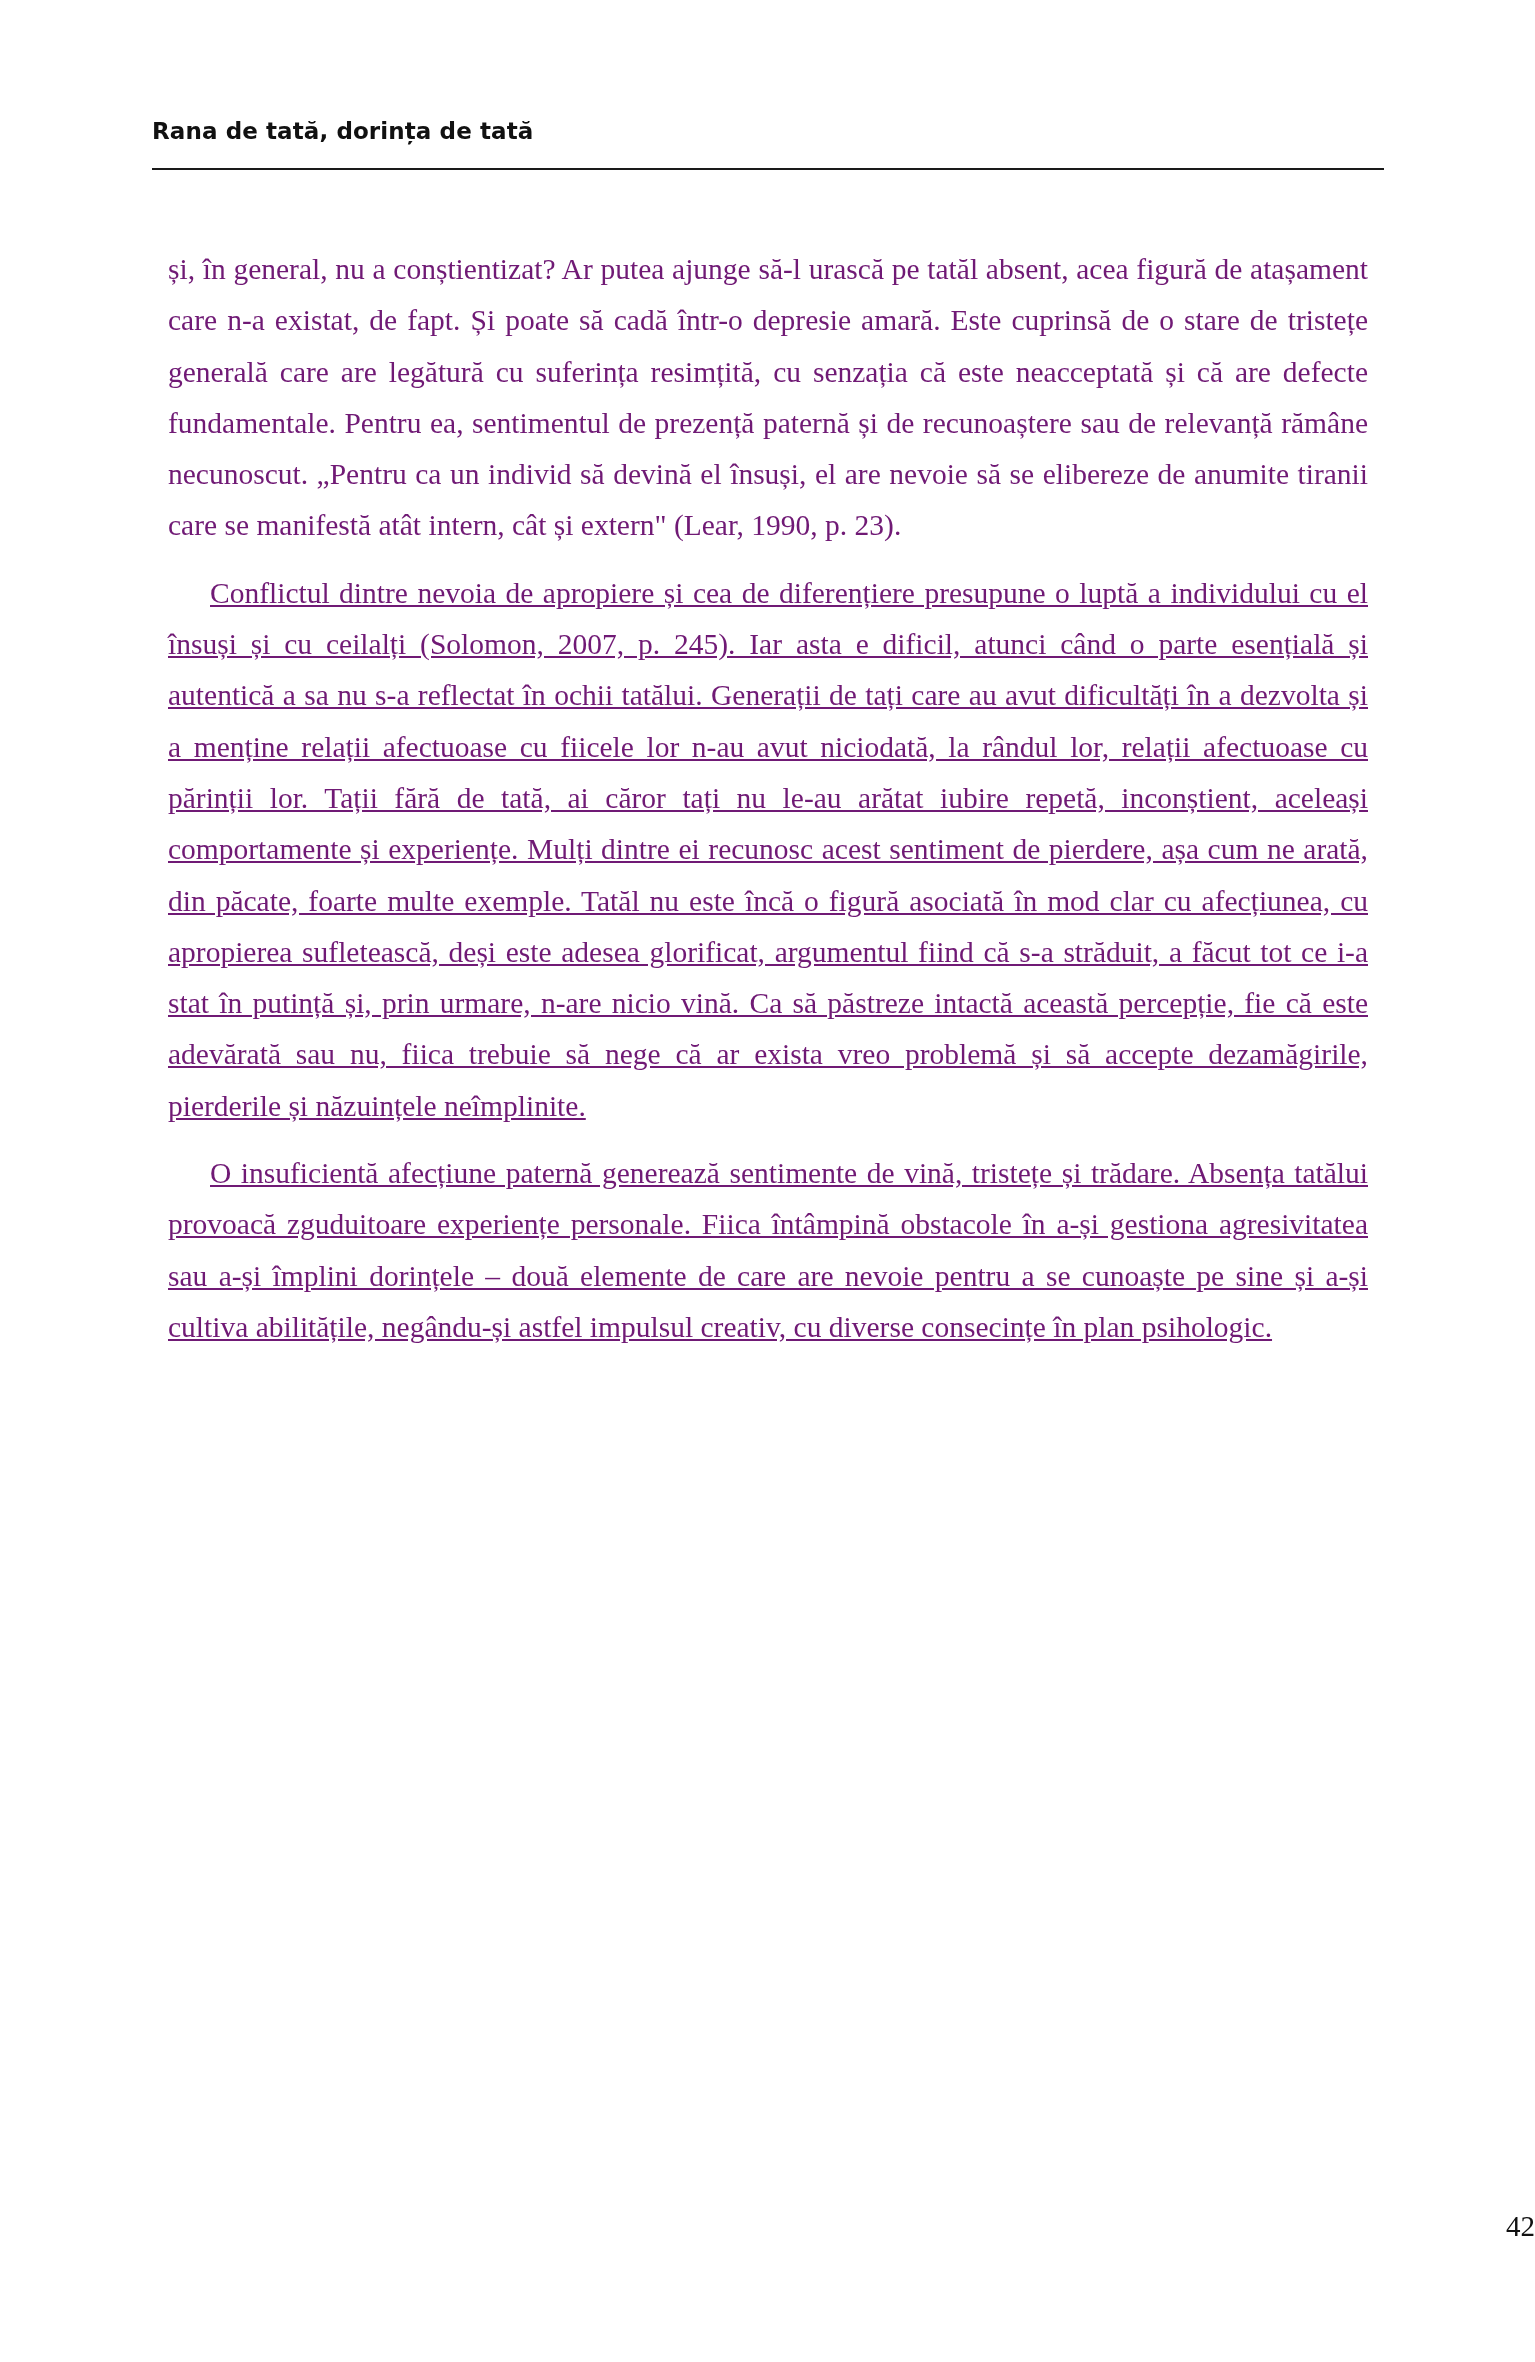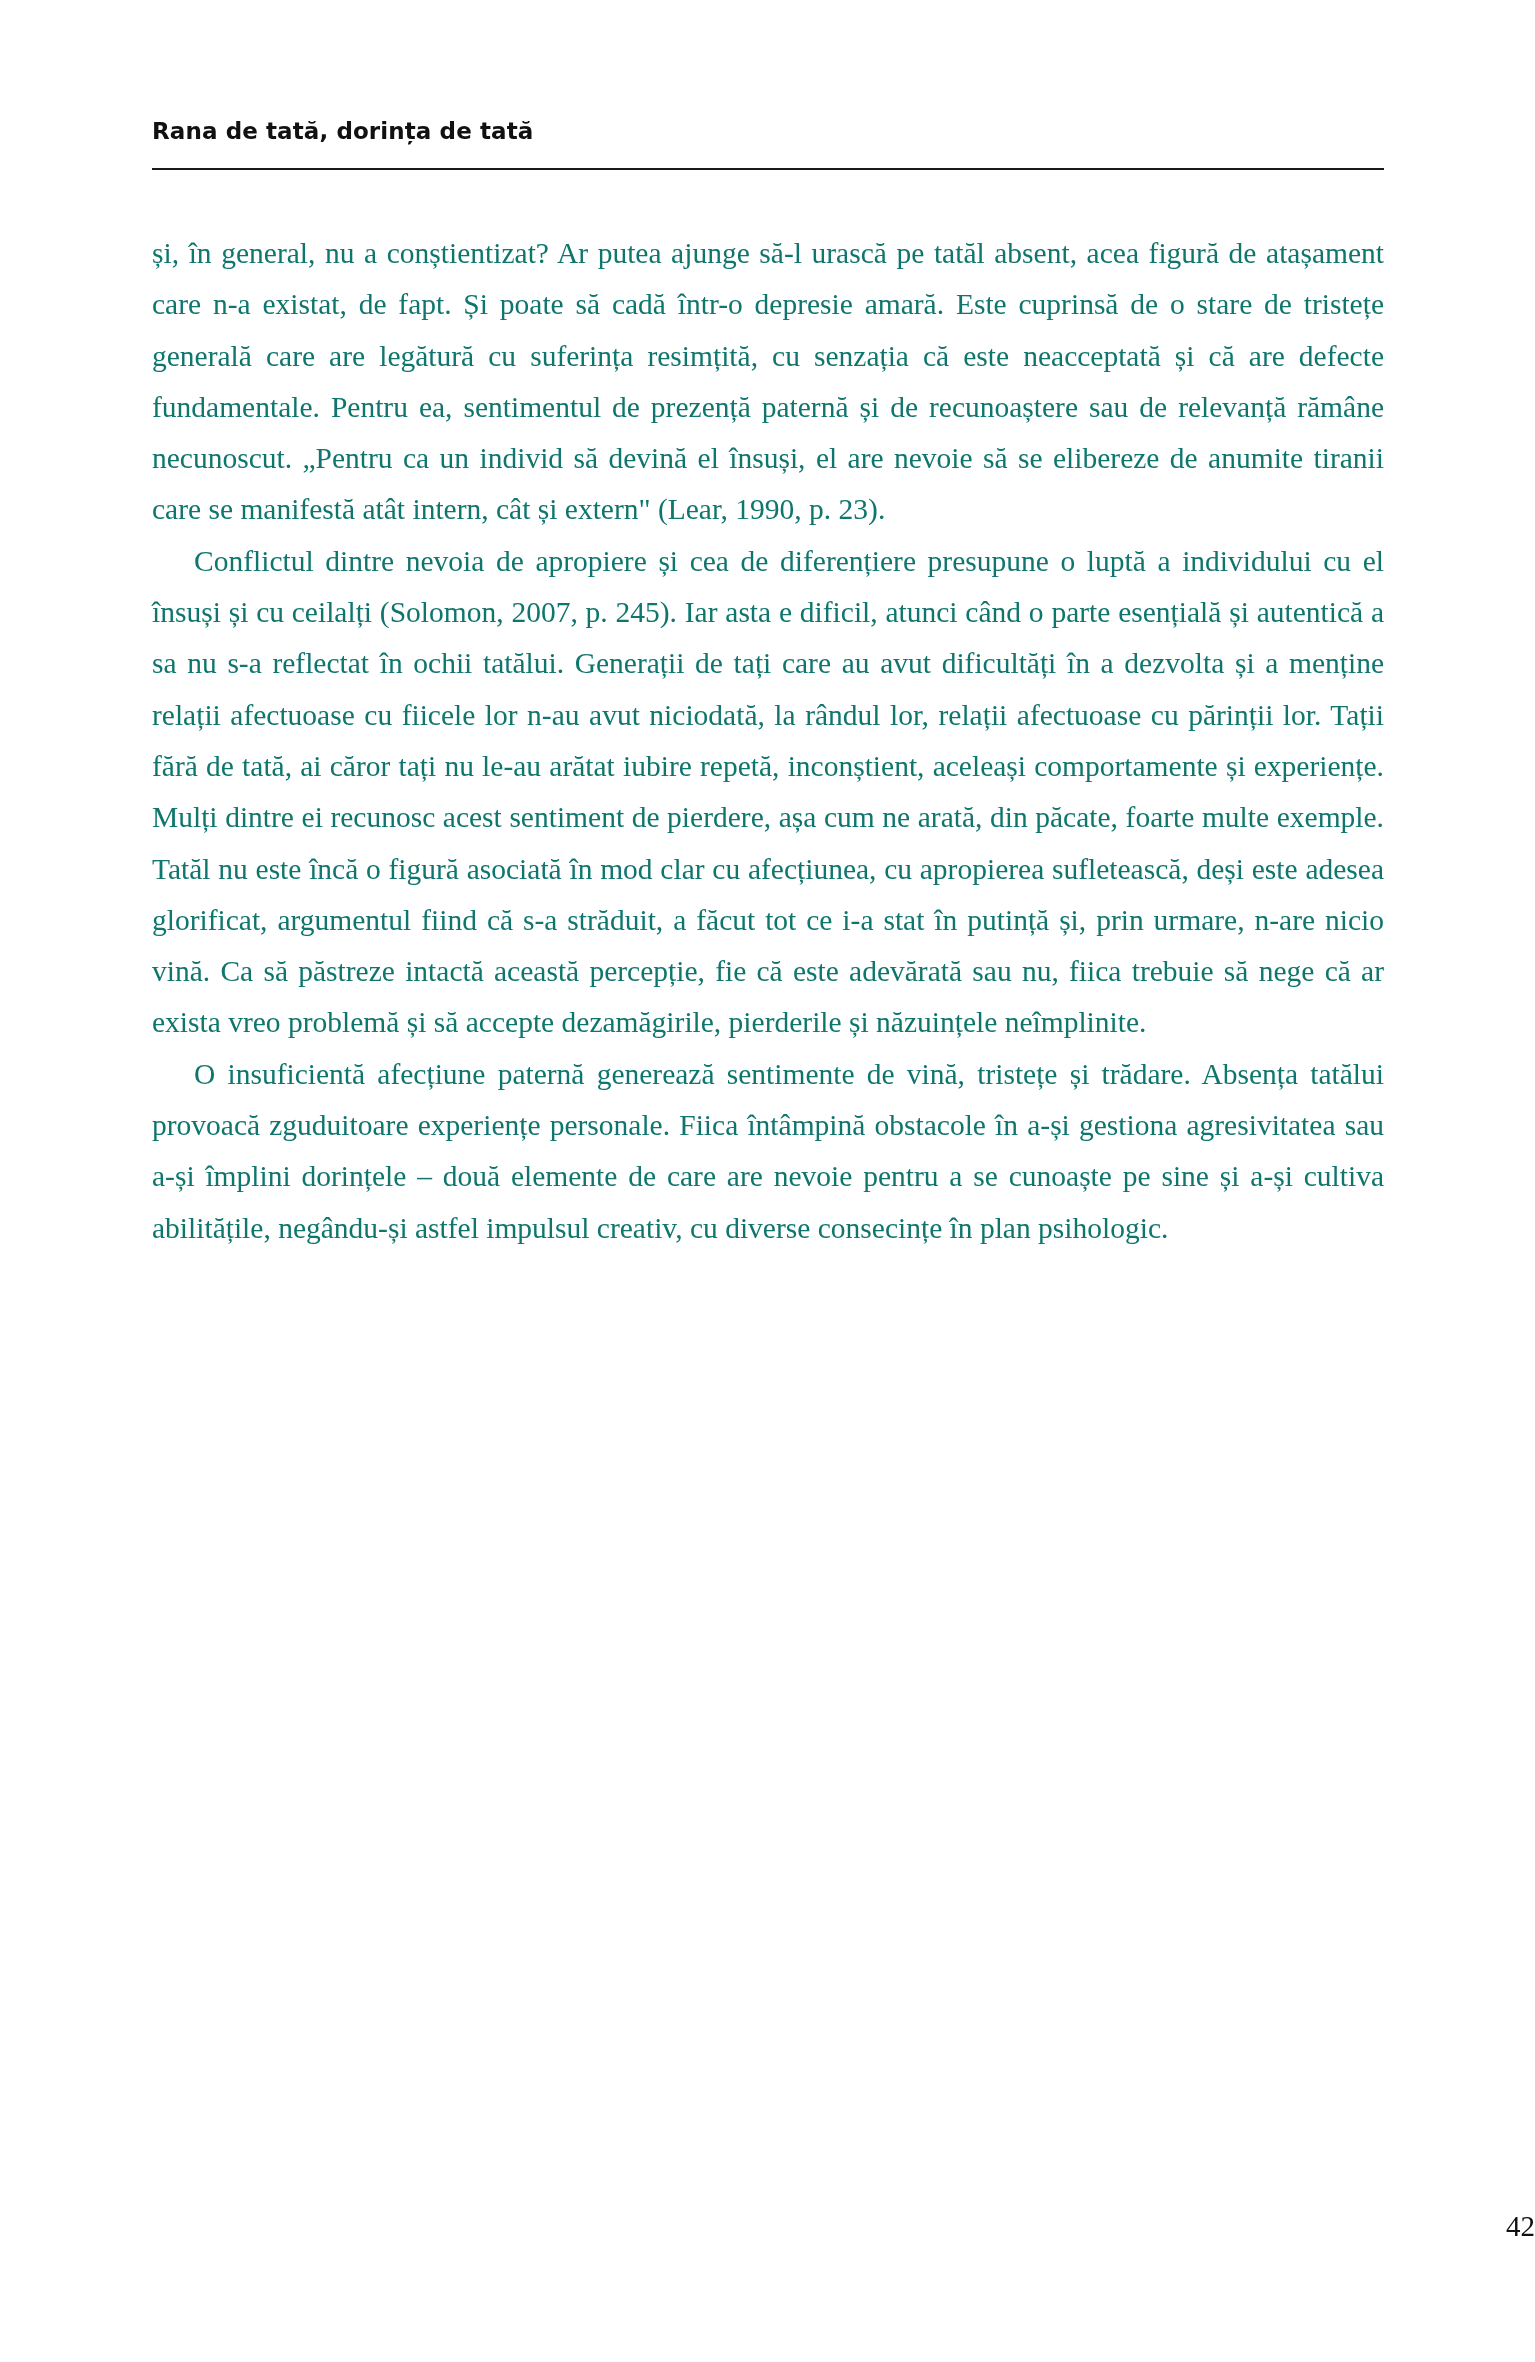--- a/index.html
+++ b/index.html
@@ -46,30 +46,31 @@
     height: 2px;
     background: #1a1a1a;
   }
   .content {
     position: absolute;
     left: 152px;
     top: 228px;
     width: 1232px;
   }
   p.body-par {
-    margin: 0;
+    margin: 16px;
     font-size: 29.5px;
     line-height: 51.3px;
     text-align: justify;
     text-justify: inter-word;
     hyphens: manual;
-    color: #0f766e;
+    color: #701a75;
   }
   p.indent {
     text-indent: 42px;
+    text-decoration: underline;
   }
   .folio {
     position: absolute;
     left: 0;
     top: 2210px;
     width: 1535px;
     text-align: right;
     font-size: 29px;
     font-family: "Liberation Serif", serif;
     color: #111111;

